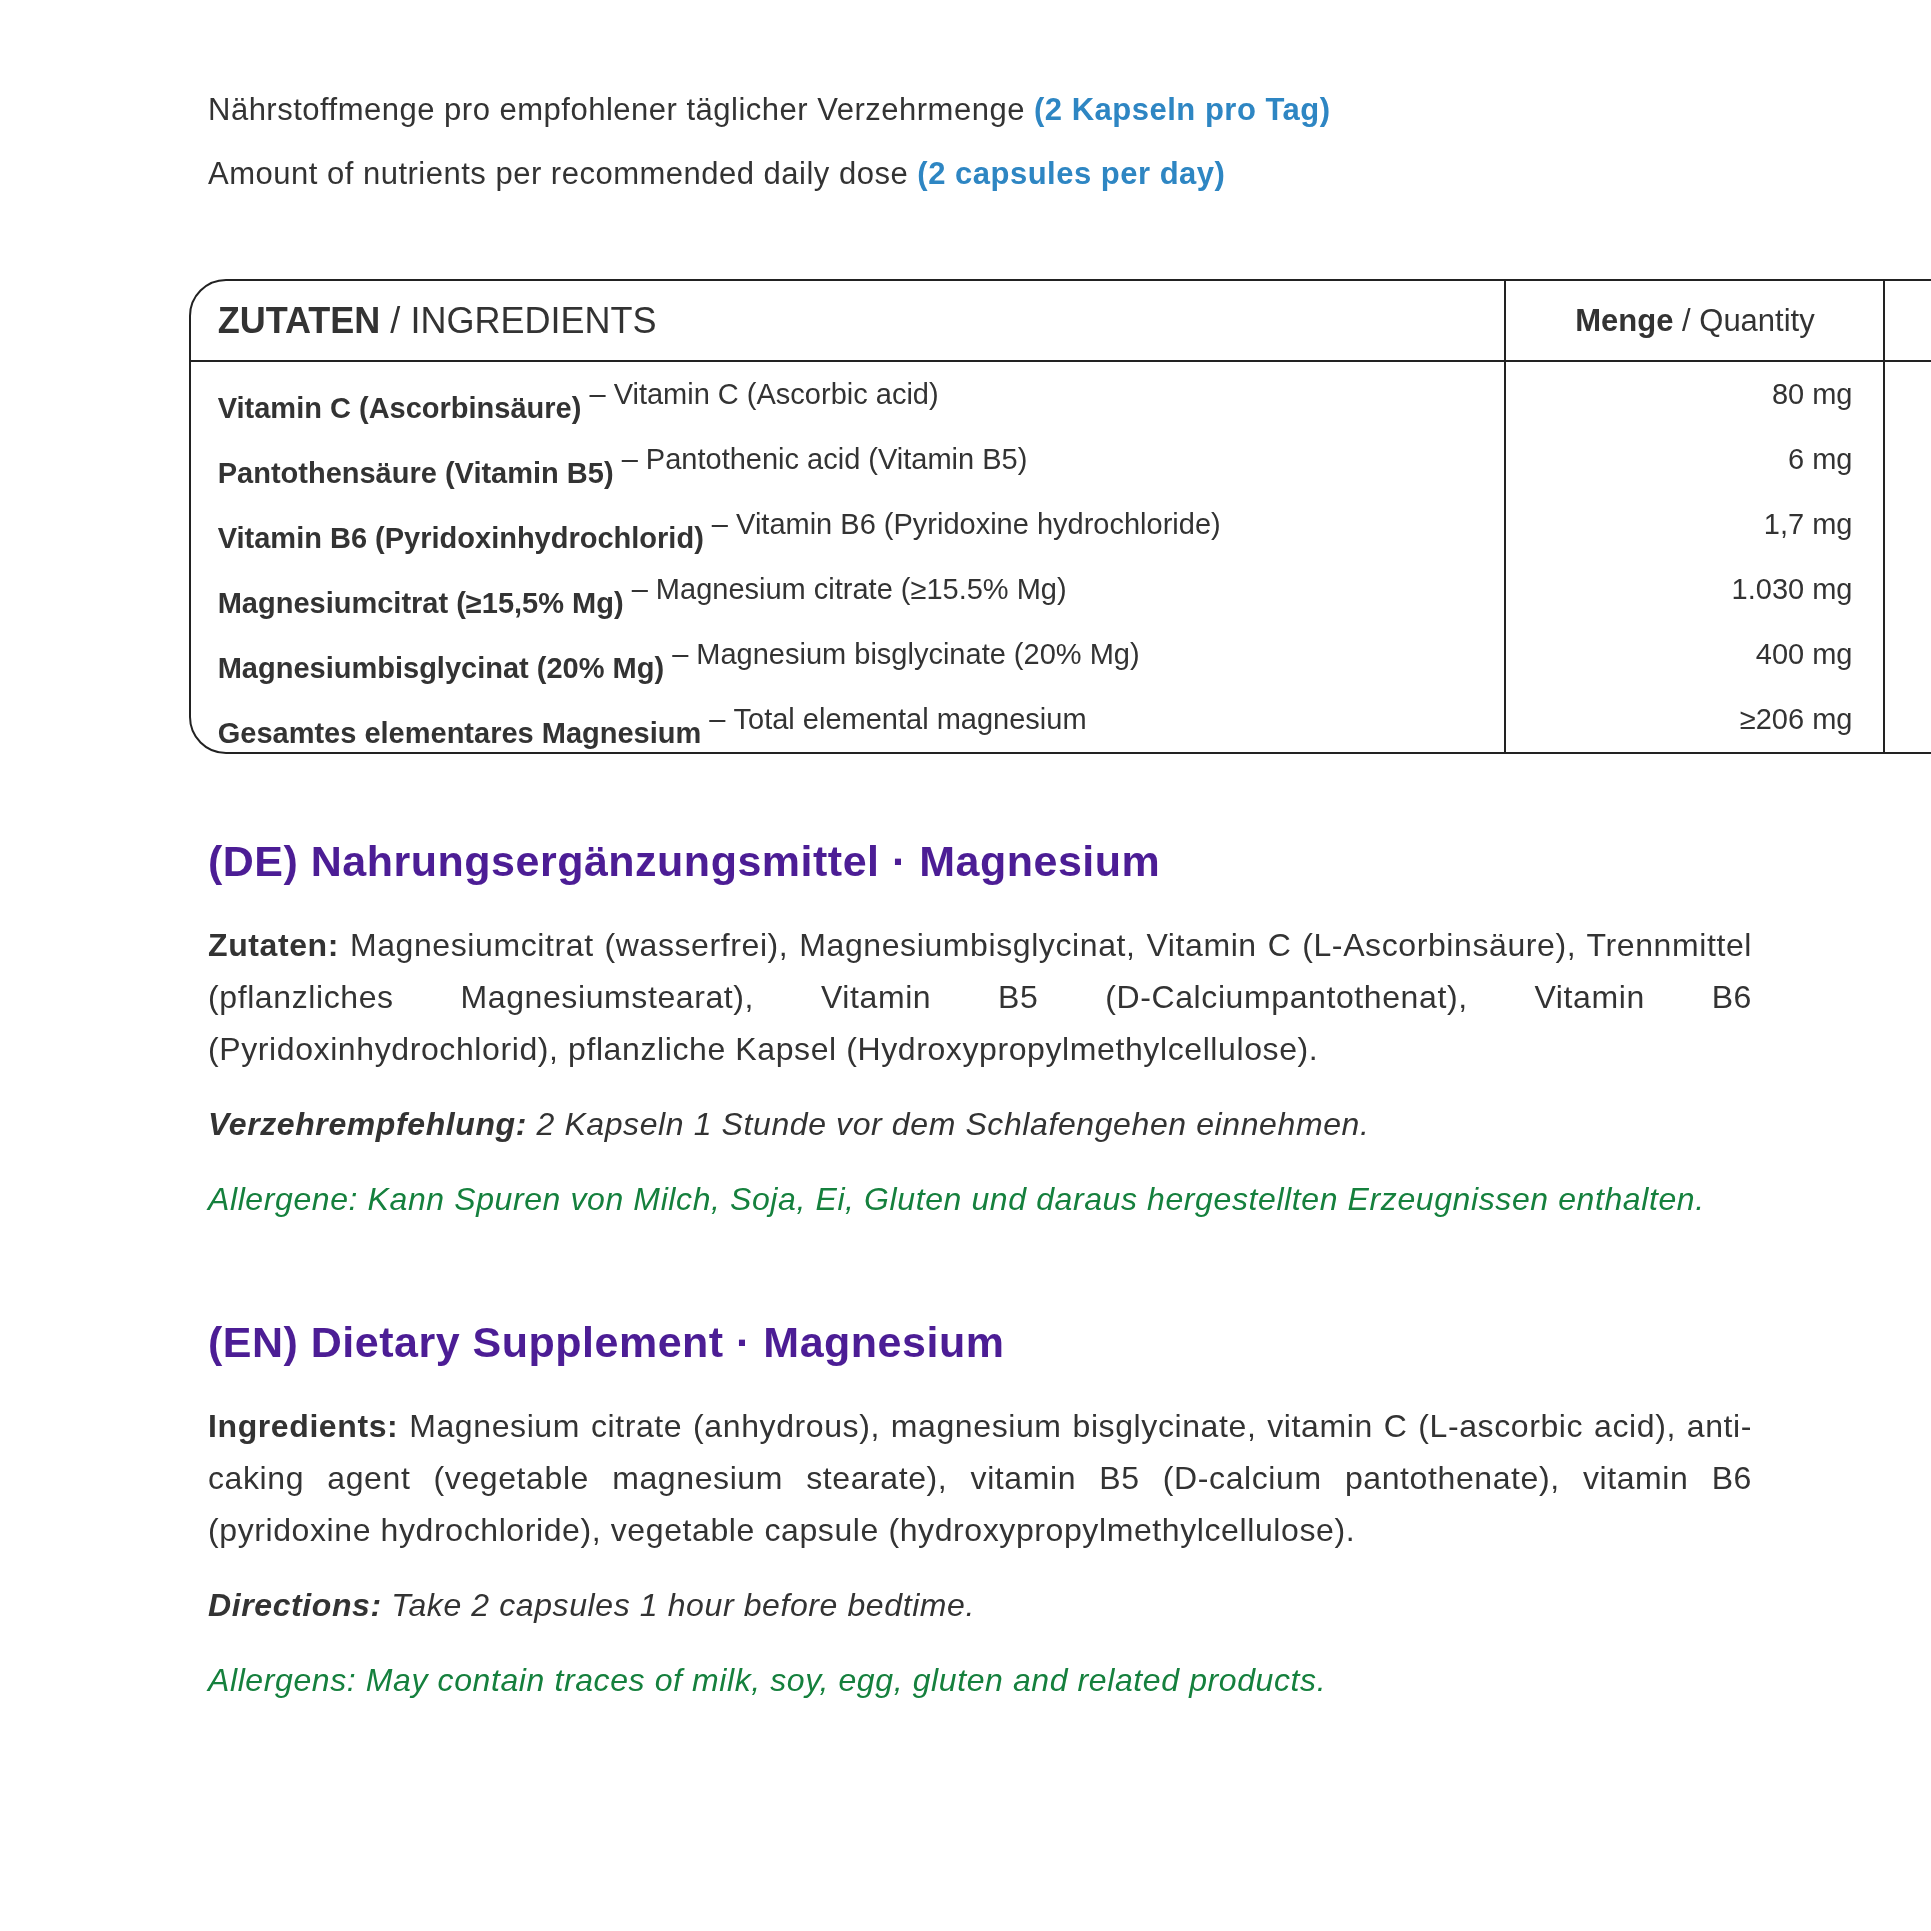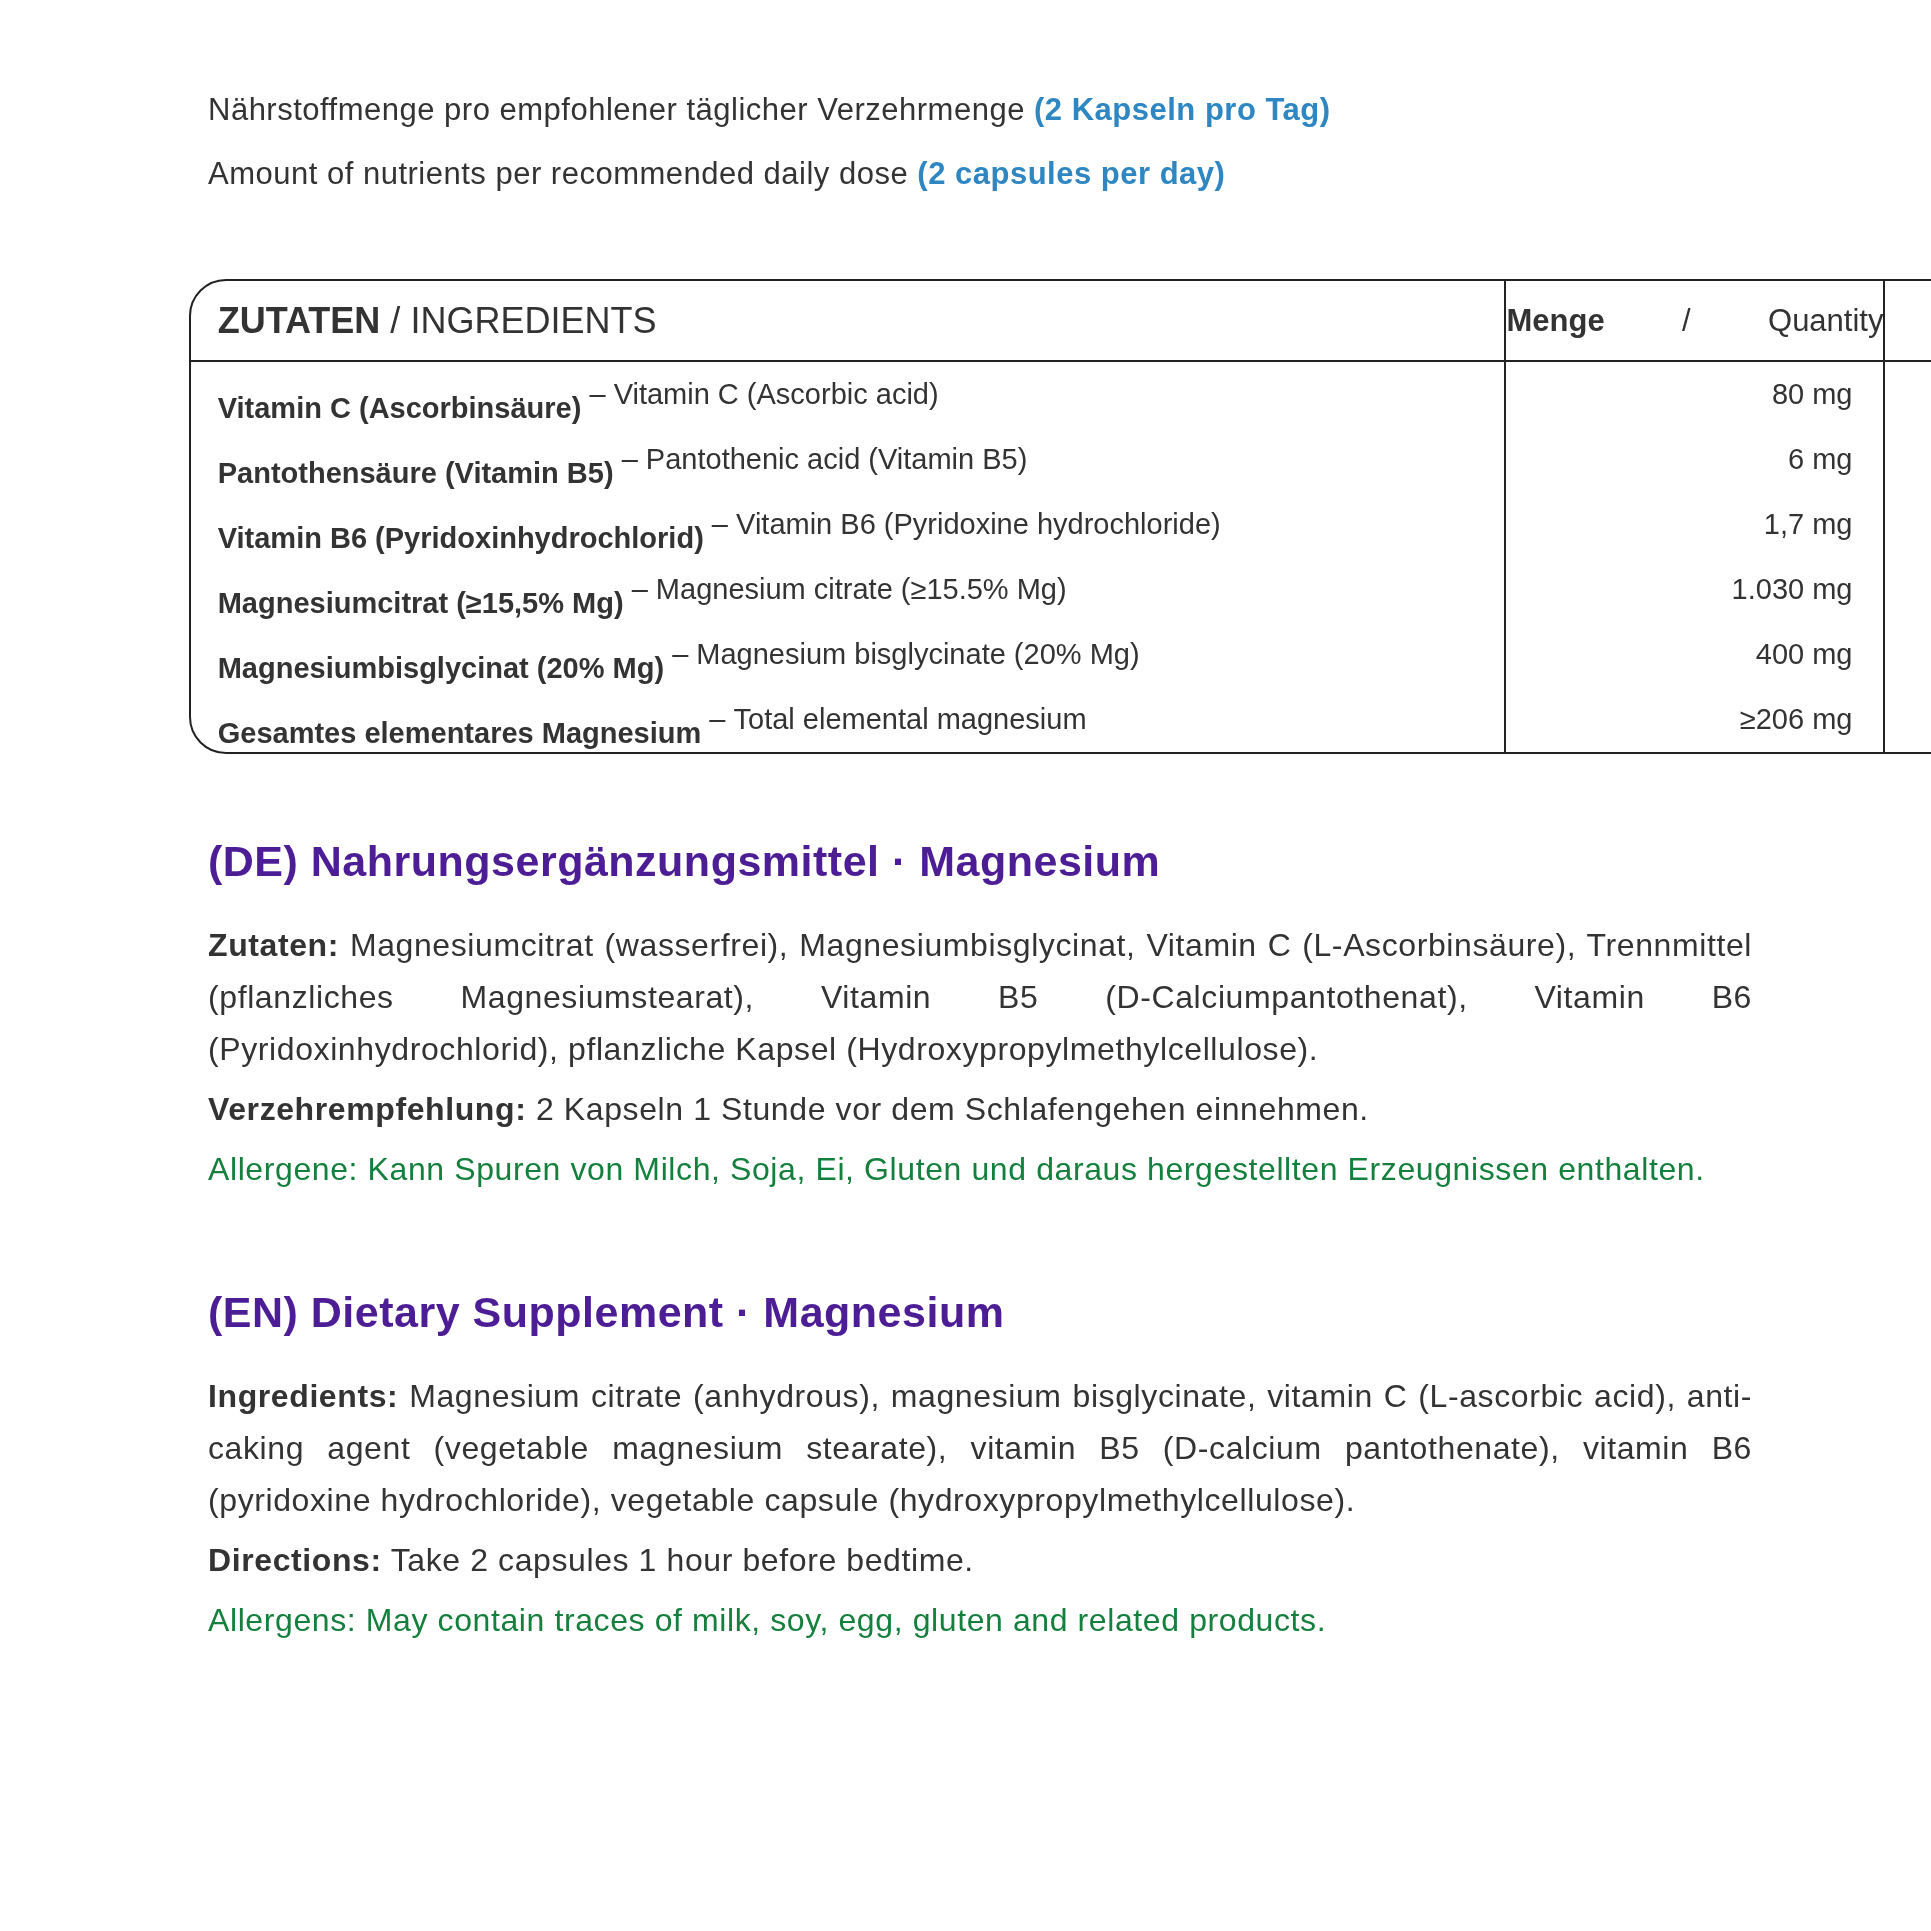--- a/index.html
+++ b/index.html
@@ -33,42 +33,42 @@
   .cell{
     display:flex;align-items:center;
     font-size:29px;white-space:nowrap;
     box-sizing:border-box;
   }
   .cell.c-name{padding-left:27px;justify-content:flex-start;}
   .cell.c-qty{justify-content:flex-end;padding-right:31px;border-left:2.9px solid #222222;}
   .cell.c-vrn{justify-content:flex-end;border-left:2.9px solid #222222;}
   .thead .cell{border-bottom:2.9px solid #222222;}
   .thead .c-name{font-size:36px;}
-  .thead .c-qty{font-size:31px;justify-content:space-between;padding-right:0;}
+  .thead .c-qty{font-size:31px;justify-content:center;padding-right:0;}
   .thead .c-vrn{font-size:30px;font-weight:bold;}
   .b{font-weight:bold;}
   .sep{font-weight:normal;}
   .name-de{font-weight:bold;margin-top:28px;}
   .name-en{font-weight:normal;}
 
   
   .section-heading{
     margin:83px 0 0 0;
     font-size:43px;font-weight:bold;color:#4c1d95;letter-spacing:0.5px;
   }
   .para{
     margin:33px 0 0 0;
     font-size:32px;line-height:52px;letter-spacing:0.6px;
     text-align:justify;
   }
   .para.noj{text-align:left;}
   .para .lead{font-weight:bold;}
   .para.red{color:#15803d;}
   .en-sec .section-heading{margin-top:93px;}
-  .tight{margin-top:8px;}
+  .tight{margin-top:23px;font-style:italic;}
 </style>
 </head>
 <body>
 
 <div class="page">
 
   <p class="intro-line"><span>Nährstoffmenge pro empfohlener täglicher Verzehrmenge</span> <span class="hl">(2 Kapseln pro Tag)</span></p>
   <p class="intro-line"><span>Amount of nutrients per recommended daily dose</span> <span class="hl">(2 capsules per day)</span></p>
 
   <div class="ingredients-table">

